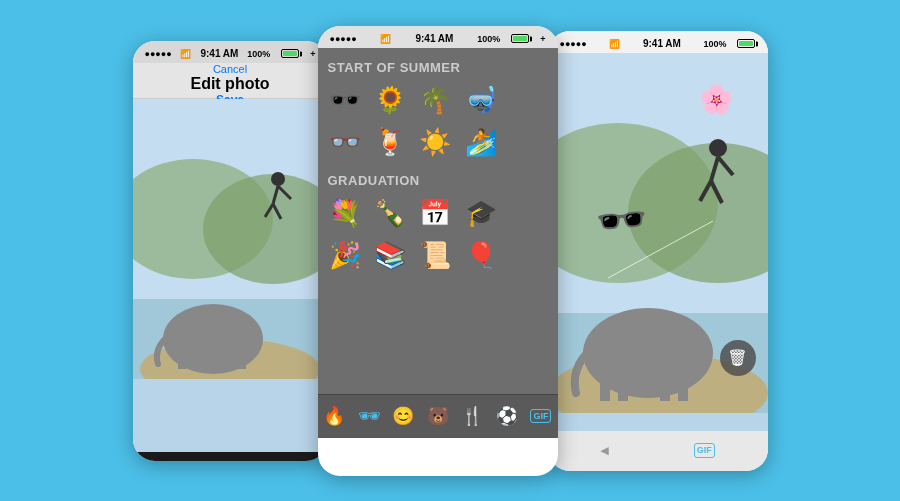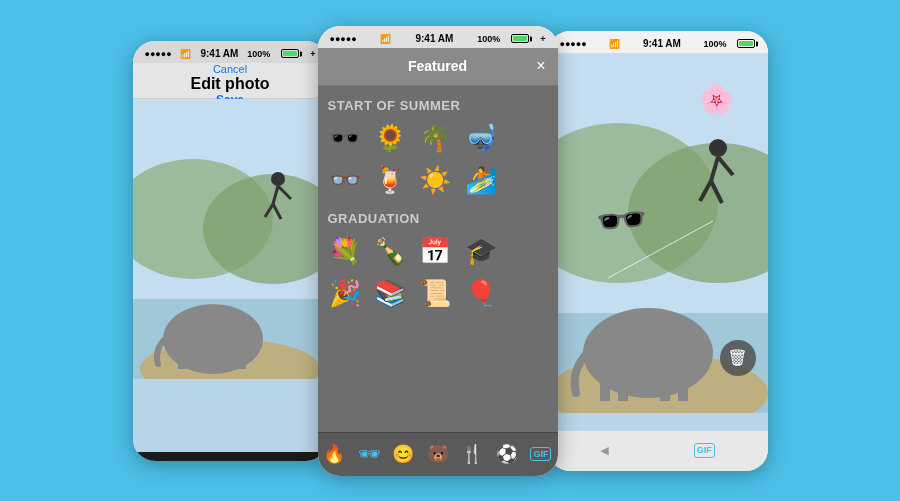--- a/index.html
+++ b/index.html
@@ -365,24 +365,20 @@
       <span class="time">9:41 AM</span>
       <div class="right-icons">
         <span>100%</span>
         <div class="battery-body">
           <div class="battery-fill"></div>
         </div>
         <span>+</span>
       </div>
     </div>
 
-    <div class="featured-header">
-      <span class="title">Featured</span>
-      <span class="close-btn">×</span>
-    </div>
 
     <div class="sticker-scroll">
 
       <div class="section-title">START OF SUMMER</div>
       <div class="sticker-grid">
         <div class="sticker-item">🕶️</div>
         <div class="sticker-item">🌻</div>
         <div class="sticker-item">🌴</div>
         <div class="sticker-item">🤿</div>
         <div class="sticker-item"></div>

